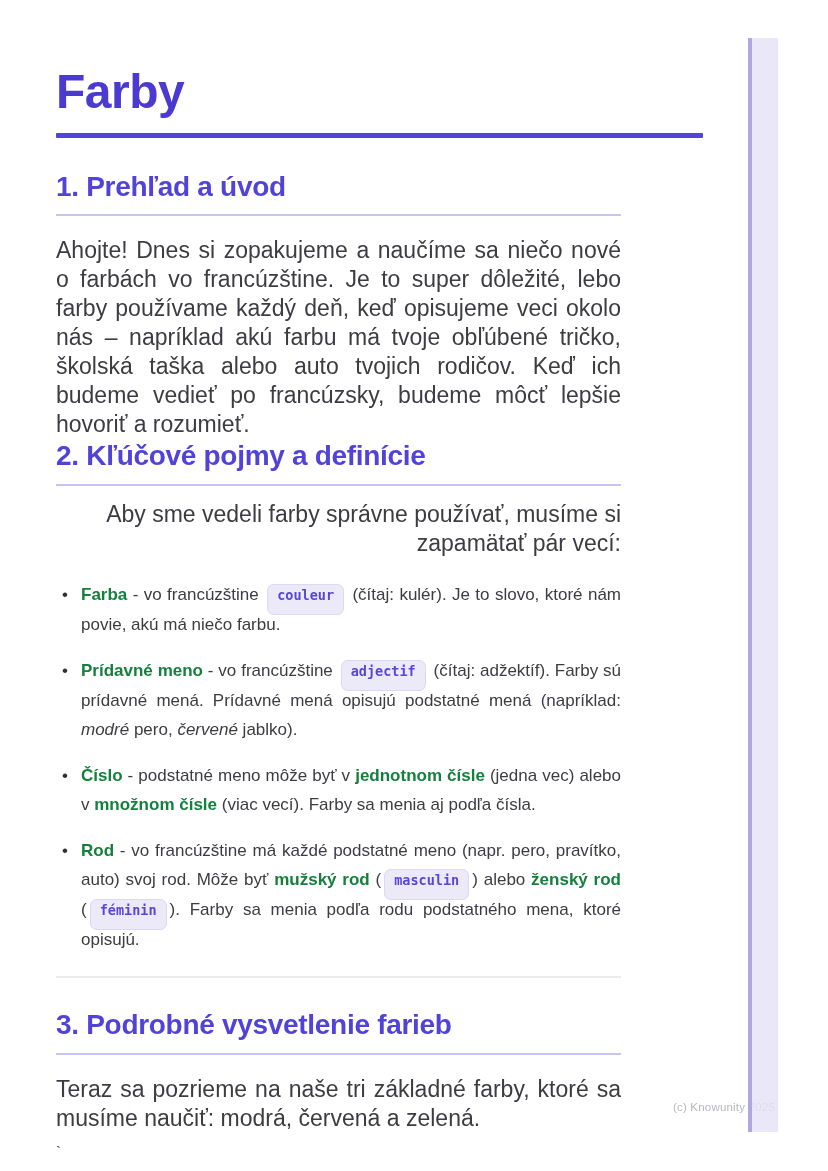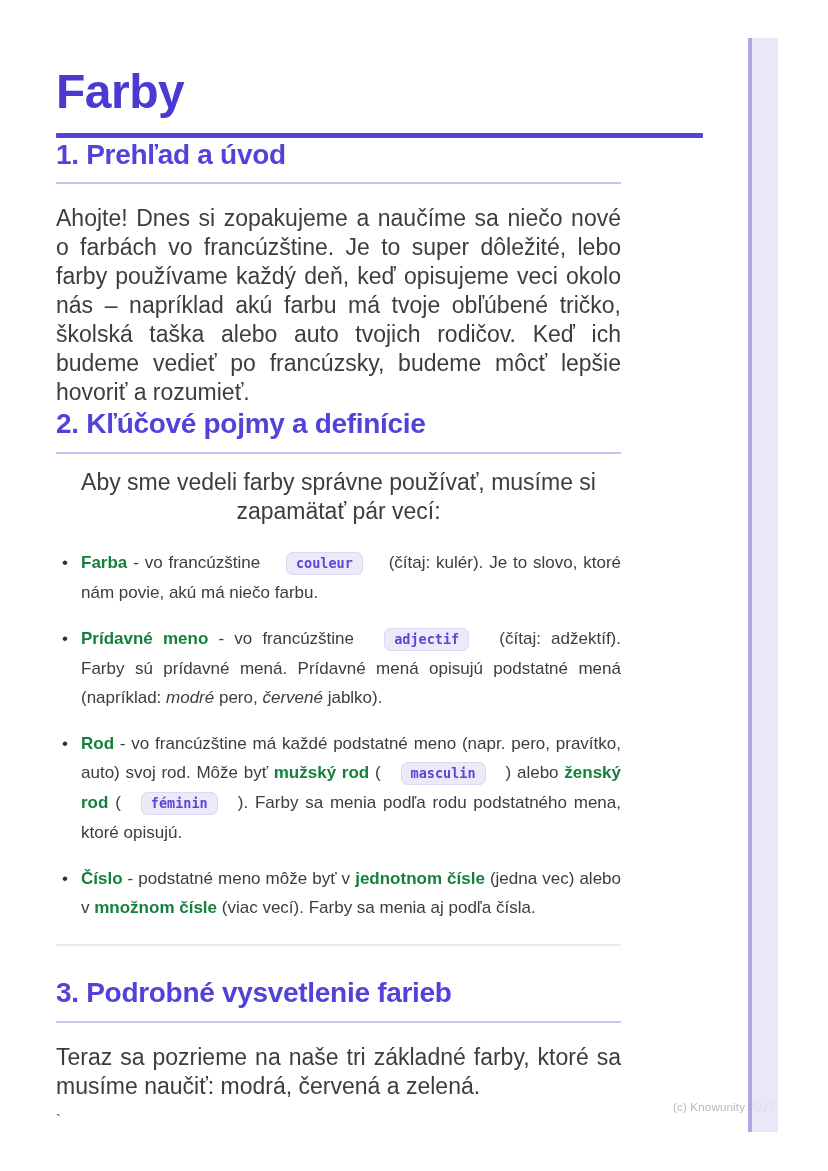--- a/index.html
+++ b/index.html
@@ -36,32 +36,32 @@
     margin: 0; padding: 0;
     font-size: 28px;
     line-height: 1.2;
     font-weight: 800;
     letter-spacing: -0.3px;
     color: #5143da;
     border-bottom: 2px solid #c9c5f1;
     padding-bottom: 11px;
     width: 565px;
   }
-  .s1 h2 { }
+  .s1 h2 { margin-top: 32px; }
   .s2 h2 { }
   .s3 h2 { margin-top: 30px; }
   p.para {
     margin: 0;
     margin-top: 20px;
     font-size: 23px;
     line-height: 29px;
     text-align: justify;
     color: #3c3c43;
   }
-  p.intro { margin-top: 14px; text-align: center; }
+  p.intro { margin-top: 14px; text-align: right; }
   ul.terms {
     margin: 0; padding: 0;
     margin-top: 22px;
     list-style: none;
   }
   ul.terms li {
     position: relative;
     padding-left: 25px;
     margin-bottom: 17px;
     font-size: 17px;
@@ -78,22 +78,22 @@
   }
   ul.terms li strong { font-weight: 700; color: #15803d; }
   code.chip {
     font-family: "DejaVu Sans Mono", "Liberation Mono", monospace;
     font-size: 13.5px;
     font-weight: bold;
     color: #5746d8;
     background: #eceaf9;
     border: 1px solid #dcd8f3;
     border-radius: 7px;
-    padding: 2px 9px 3px 9px;
-    margin: 0 20px;
+    padding: 2px 9px 11px 9px;
+    margin: 0 3px;
     white-space: nowrap;
   }
   .divider {
     margin-top: 22px;
     width: 565px;
     height: 0;
     border-top: 2px solid #ebebee;
   }
   .stray {
     margin-top: 10px;
@@ -135,22 +135,22 @@
     <h2 class="section-heading">1. Prehľad a úvod</h2>
     <p class="para">Ahojte! Dnes si zopakujeme a naučíme sa niečo nové o farbách vo francúzštine. Je to super dôležité, lebo farby používame každý deň, keď opisujeme veci okolo nás – napríklad akú farbu má tvoje obľúbené tričko, školská taška alebo auto tvojich rodičov. Keď ich budeme vedieť po francúzsky, budeme môcť lepšie hovoriť a rozumieť.</p>
   </section>
 
   <section class="s2">
     <h2 class="section-heading">2. Kľúčové pojmy a definície</h2>
     <p class="para intro">Aby sme vedeli farby správne používať, musíme si zapamätať pár vecí:</p>
     <ul class="terms">
       <li><strong>Farba</strong> - vo francúzštine <code class="chip">couleur</code> (čítaj: kulér). Je to slovo, ktoré nám povie, akú má niečo farbu.</li>
       <li><strong>Prídavné meno</strong> - vo francúzštine <code class="chip">adjectif</code> (čítaj: adžektíf). Farby sú prídavné mená. Prídavné mená opisujú podstatné mená (napríklad: <em>modré</em> pero, <em>červené</em> jablko).</li>
+      <li><strong>Číslo</strong> - podstatné meno môže byť v <strong>jednotnom čísle</strong> (jedna vec) alebo v <strong>množnom čísle</strong> (viac vecí). Farby sa menia aj podľa čísla.</li>
       <li><strong>Rod</strong> - vo francúzštine má každé podstatné meno (napr. pero, pravítko, auto) svoj rod. Môže byť <strong>mužský rod</strong> (<code class="chip">masculin</code>) alebo <strong>ženský rod</strong> (<code class="chip">féminin</code>). Farby sa menia podľa rodu podstatného mena, ktoré opisujú.</li>
-      <li><strong>Číslo</strong> - podstatné meno môže byť v <strong>jednotnom čísle</strong> (jedna vec) alebo v <strong>množnom čísle</strong> (viac vecí). Farby sa menia aj podľa čísla.</li>
     </ul>
   </section>
 
   <div class="divider"></div>
 
   <section class="s3">
     <h2 class="section-heading">3. Podrobné vysvetlenie farieb</h2>
     <p class="para">Teraz sa pozrieme na naše tri základné farby, ktoré sa musíme naučiť: modrá, červená a zelená.</p>
     <div class="stray">`</div>
   </section>

